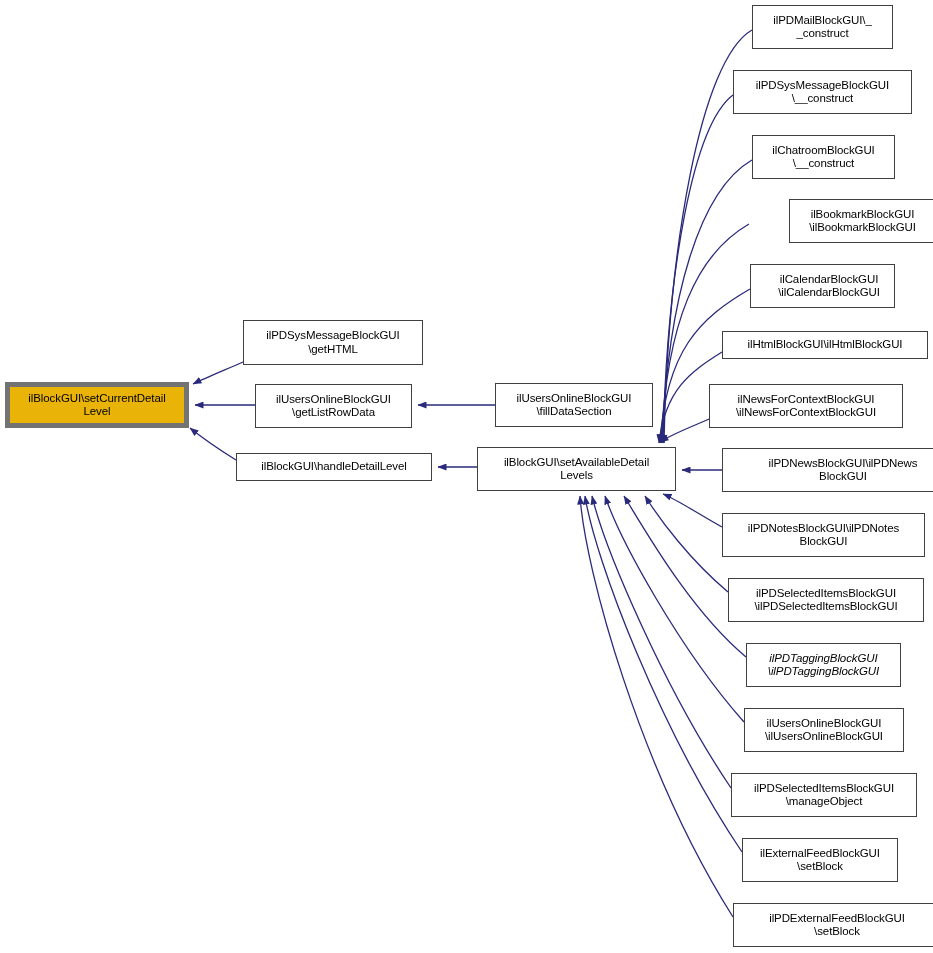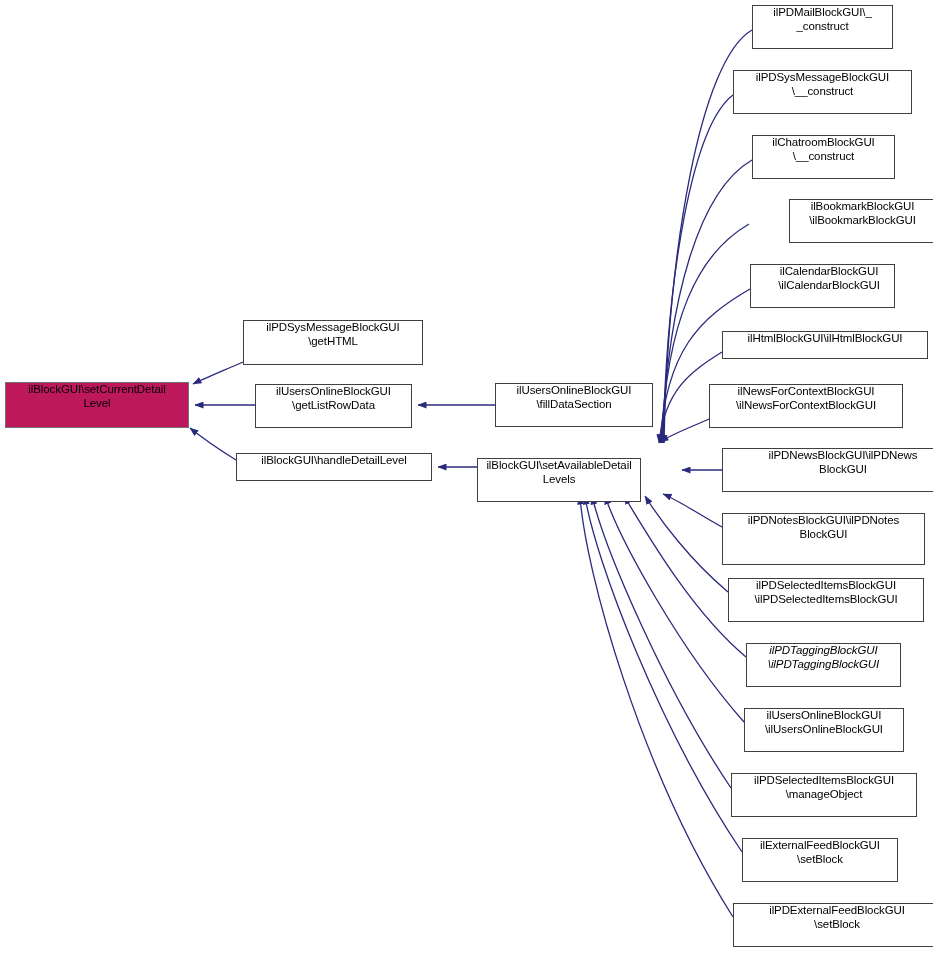--- a/index.html
+++ b/index.html
@@ -25,29 +25,29 @@
   }
   .node {
     position: absolute;
     box-sizing: border-box;
     border: 1px solid #404040;
     background: #ffffff;
     color: #000000;
     font-size: 11.5px;
     line-height: 13.5px;
     display: flex;
-    align-items: flex-start;
+    align-items: center;
     justify-content: center;
     text-align: center;
     letter-spacing: -0.1px;
     z-index: 2;
   }
   .node.highlight {
-    background: #be185d;
-    border: 1px solid #737373;
+    background: #eab308;
+    border: 5px solid #737373;
   }
   .node-label {
     display: block;
     white-space: pre-line;
     padding: 0 2px;
   }
 </style>
 </head>
 <body>
 
@@ -92,21 +92,21 @@
         <span class="node-label">ilUsersOnlineBlockGUI
 \getListRowData</span>
       </div>
       <div class="node" style="left: 236px; top: 453px; width: 196px; height: 28px;">
         <span class="node-label">ilBlockGUI\handleDetailLevel</span>
       </div>
       <div class="node" style="left: 495px; top: 383px; width: 158px; height: 44px;">
         <span class="node-label">ilUsersOnlineBlockGUI
 \fillDataSection</span>
       </div>
-      <div class="node" style="left: 477px; top: 447px; width: 164px; height: 44px; margin-top: 11px;">
+      <div class="node" style="left: 477px; top: 447px; width: 199px; height: 44px;">
         <span class="node-label">ilBlockGUI\setAvailableDetail
 Levels</span>
       </div>
       <div class="node" style="left: 752px; top: 5px; width: 141px; height: 44px;">
         <span class="node-label">ilPDMailBlockGUI\_
 _construct</span>
       </div>
       <div class="node" style="left: 733px; top: 70px; width: 179px; height: 44px;">
         <span class="node-label">ilPDSysMessageBlockGUI
 \__construct</span>
@@ -127,21 +127,21 @@
         <span class="node-label">ilHtmlBlockGUI\ilHtmlBlockGUI</span>
       </div>
       <div class="node" style="left: 709px; top: 384px; width: 194px; height: 44px;">
         <span class="node-label">ilNewsForContextBlockGUI
 \ilNewsForContextBlockGUI</span>
       </div>
       <div class="node" style="left: 722px; top: 448px; width: 242px; height: 44px;">
         <span class="node-label">ilPDNewsBlockGUI\ilPDNews
 BlockGUI</span>
       </div>
-      <div class="node" style="left: 722px; top: 513px; width: 203px; height: 52px;">
+      <div class="node" style="left: 722px; top: 513px; width: 203px; height: 44px;">
         <span class="node-label">ilPDNotesBlockGUI\ilPDNotes
 BlockGUI</span>
       </div>
       <div class="node" style="left: 728px; top: 578px; width: 196px; height: 44px;">
         <span class="node-label">ilPDSelectedItemsBlockGUI
 \ilPDSelectedItemsBlockGUI</span>
       </div>
       <div class="node" style="left: 746px; top: 643px; width: 155px; height: 44px; font-style: italic;">
         <span class="node-label">ilPDTaggingBlockGUI
 \ilPDTaggingBlockGUI</span>

